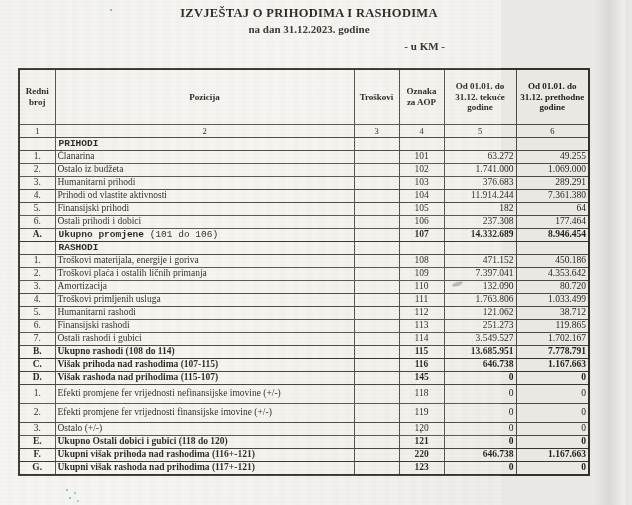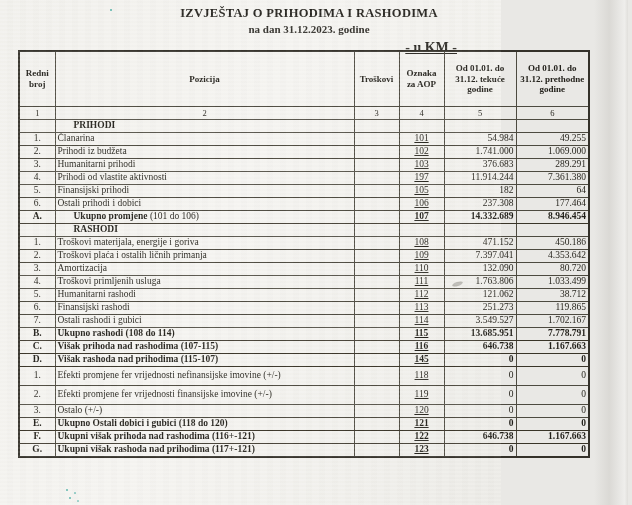--- a/index.html
+++ b/index.html
@@ -25,45 +25,45 @@
   }
   .doc-title{
     position:absolute;top:6px;left:0;width:618px;text-align:center;
     font-size:12.5px;font-weight:bold;letter-spacing:.3px;color:#23211c;
   }
   .doc-subtitle{
     position:absolute;top:23px;left:0;width:618px;text-align:center;
     font-size:11px;color:#2c2a25;font-weight:bold;
   }
   .unit-note{
-    position:absolute;top:40px;right:44px;font-size:14px;font-weight:bold;color:#2c2a25;text-decoration:underline;
+    position:absolute;top:40px;right:56px;font-size:11px;font-weight:bold;color:#2c2a25;
   }
   table.report{
-    position:absolute;top:50px;left:18px;width:570px;
+    position:absolute;top:68px;left:18px;width:570px;
     border-collapse:collapse;table-layout:fixed;
     border:2px solid #34312a;
     font-size:9.5px;color:#28261f;
   }
   table.report th, table.report td{
     border:1px solid #4d4a40;
     padding:0 2px;vertical-align:middle;
     overflow:hidden;white-space:nowrap;
   }
   tr.hdr th{
     height:54px;font-size:9px;font-weight:bold;text-align:center;
     line-height:1.2;white-space:normal;color:#23211b;
   }
   tr.colnums td{height:12px;text-align:center;font-size:8.5px;}
   tbody td{height:12px;line-height:1.05;}
   tr.tall td{height:18px;}
   td.c-num{text-align:center;}
-  td.c-aop{text-align:center;text-decoration:underline;}
+  td.c-aop{text-align:center;}
   td.c-cur, td.c-prev{text-align:right;padding-right:4px;}
   td.c-label{padding-left:27px;}
-  tr.flush td.c-label{padding-left:18px;}
+  tr.flush td.c-label{padding-left:3px;font-family:Liberation Mono, monospace;}
   tr.section td.c-label{font-weight:bold;color:#201e18;}
   tr.total td{font-weight:bold;color:#201e18;border-top-width:1.5px;border-bottom-width:1.5px;border-top-color:#393428;border-bottom-color:#393428;}
   .label-suffix{font-weight:normal;text-align:right;}
   .speck{position:absolute;border-radius:50%;pointer-events:none;}
   .speck.teal{background:#35a79c;}
   .smudge{
     position:absolute;left:452px;top:282px;width:11px;height:4px;border-radius:50%;
     background:rgba(95,92,84,.38);transform:rotate(-18deg);pointer-events:none;
   }
   .dot-note{position:absolute;left:420px;top:431px;width:2px;height:2px;background:rgba(70,66,58,.55);border-radius:50%;pointer-events:none;}
@@ -111,44 +111,44 @@
           <td class="c-note"></td>
           <td class="c-aop"></td>
           <td class="c-cur"></td>
           <td class="c-prev"></td>
         </tr>
         <tr class="item">
           <td class="c-num">1.</td>
           <td class="c-label">Članarina</td>
           <td class="c-note"></td>
           <td class="c-aop">101</td>
-          <td class="c-cur">54.984</td>
+          <td class="c-cur">63.272</td>
           <td class="c-prev">49.255</td>
         </tr>
         <tr class="item">
           <td class="c-num">2.</td>
-          <td class="c-label">Prihodi iz budžeta</td>
+          <td class="c-label">Ostalo iz budžeta</td>
           <td class="c-note"></td>
           <td class="c-aop">102</td>
           <td class="c-cur">1.741.000</td>
           <td class="c-prev">1.069.000</td>
         </tr>
         <tr class="item">
           <td class="c-num">3.</td>
           <td class="c-label">Humanitarni prihodi</td>
           <td class="c-note"></td>
           <td class="c-aop">103</td>
           <td class="c-cur">376.683</td>
           <td class="c-prev">289.291</td>
         </tr>
         <tr class="item">
           <td class="c-num">4.</td>
           <td class="c-label">Prihodi od vlastite aktivnosti</td>
           <td class="c-note"></td>
-          <td class="c-aop">197</td>
+          <td class="c-aop">104</td>
           <td class="c-cur">11.914.244</td>
           <td class="c-prev">7.361.380</td>
         </tr>
         <tr class="item">
           <td class="c-num">5.</td>
           <td class="c-label">Finansijski prihodi</td>
           <td class="c-note"></td>
           <td class="c-aop">105</td>
           <td class="c-cur">182</td>
           <td class="c-prev">64</td>
@@ -286,21 +286,21 @@
           <td class="c-label">Ukupno Ostali dobici i gubici (118 do 120)</td>
           <td class="c-note"></td>
           <td class="c-aop">121</td>
           <td class="c-cur">0</td>
           <td class="c-prev">0</td>
         </tr>
         <tr class="total">
           <td class="c-num">F.</td>
           <td class="c-label">Ukupni višak prihoda nad rashodima (116+-121)</td>
           <td class="c-note"></td>
-          <td class="c-aop">122</td>
+          <td class="c-aop">220</td>
           <td class="c-cur">646.738</td>
           <td class="c-prev">1.167.663</td>
         </tr>
         <tr class="total">
           <td class="c-num">G.</td>
           <td class="c-label">Ukupni višak rashoda nad prihodima (117+-121)</td>
           <td class="c-note"></td>
           <td class="c-aop">123</td>
           <td class="c-cur">0</td>
           <td class="c-prev">0</td>

